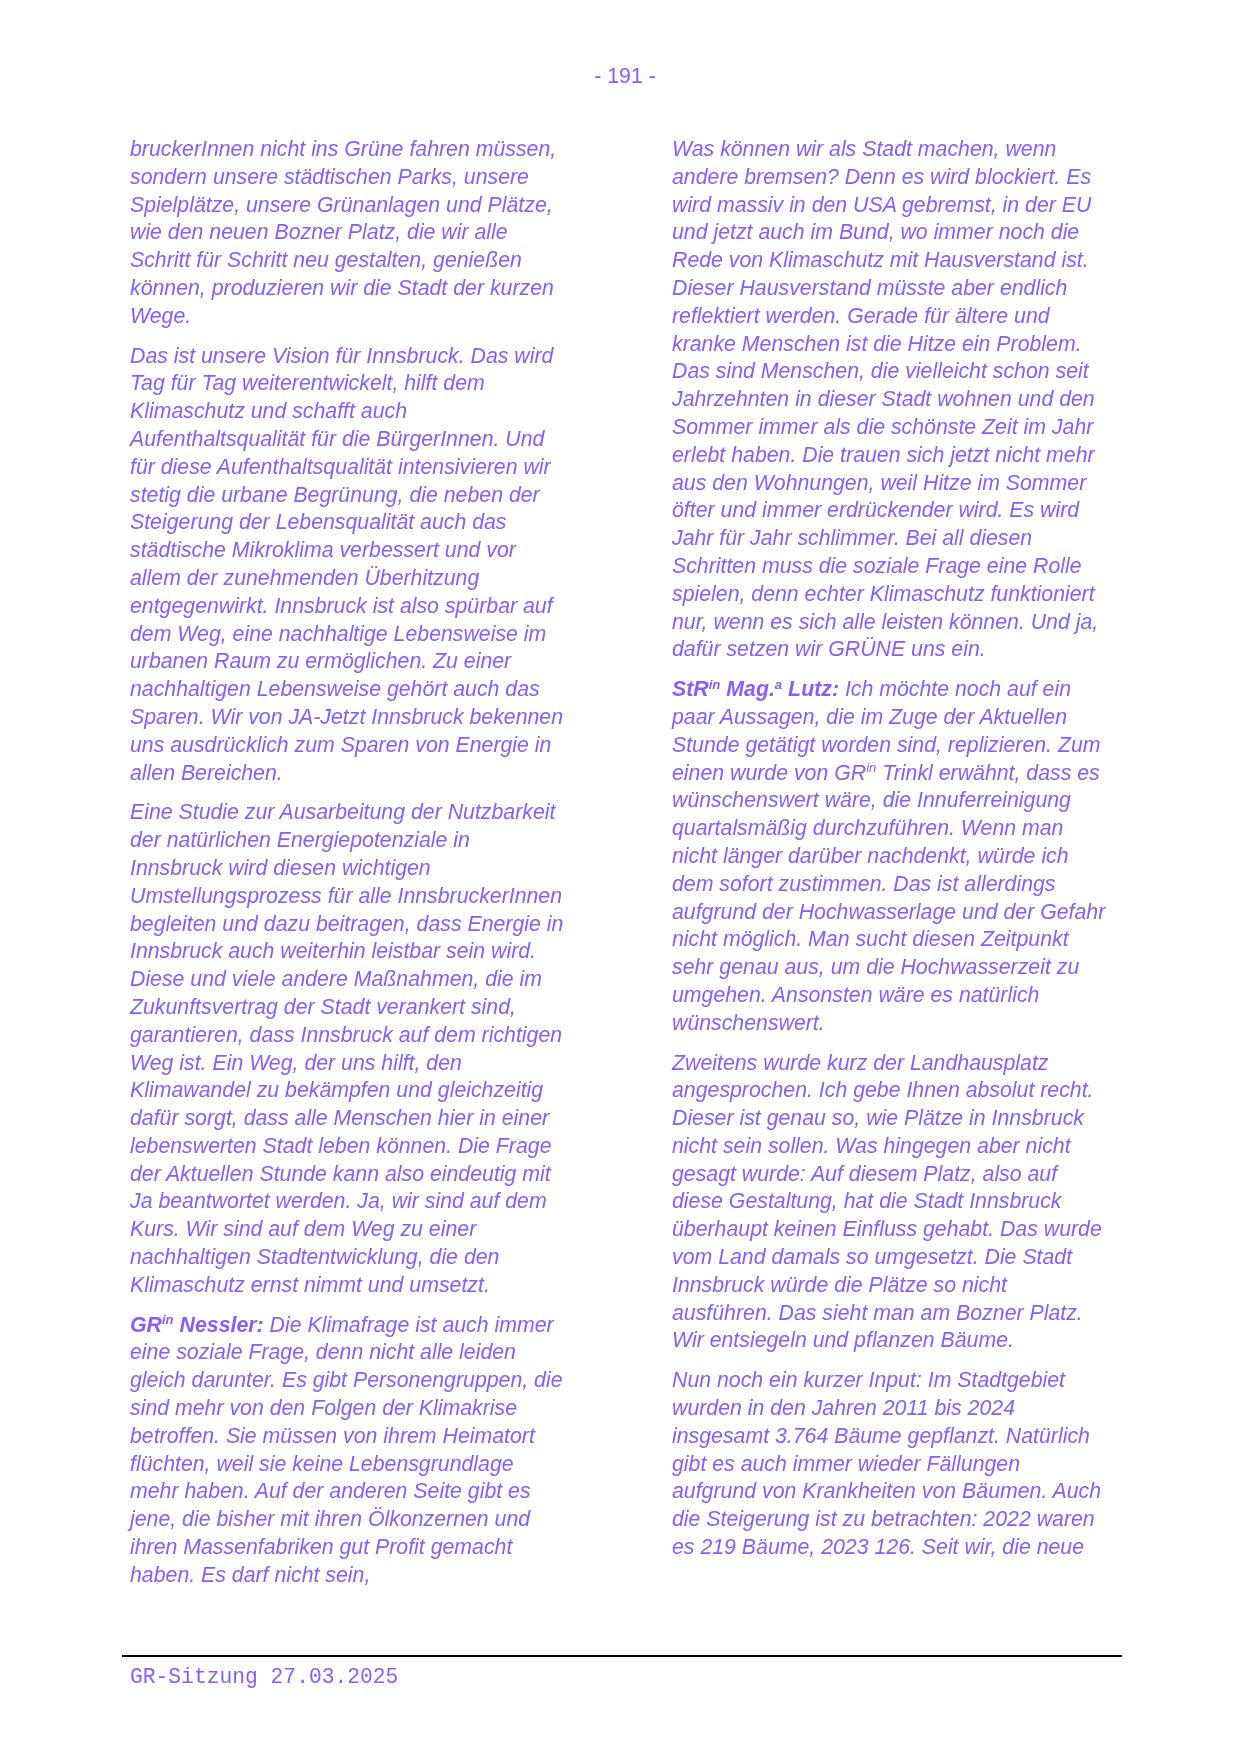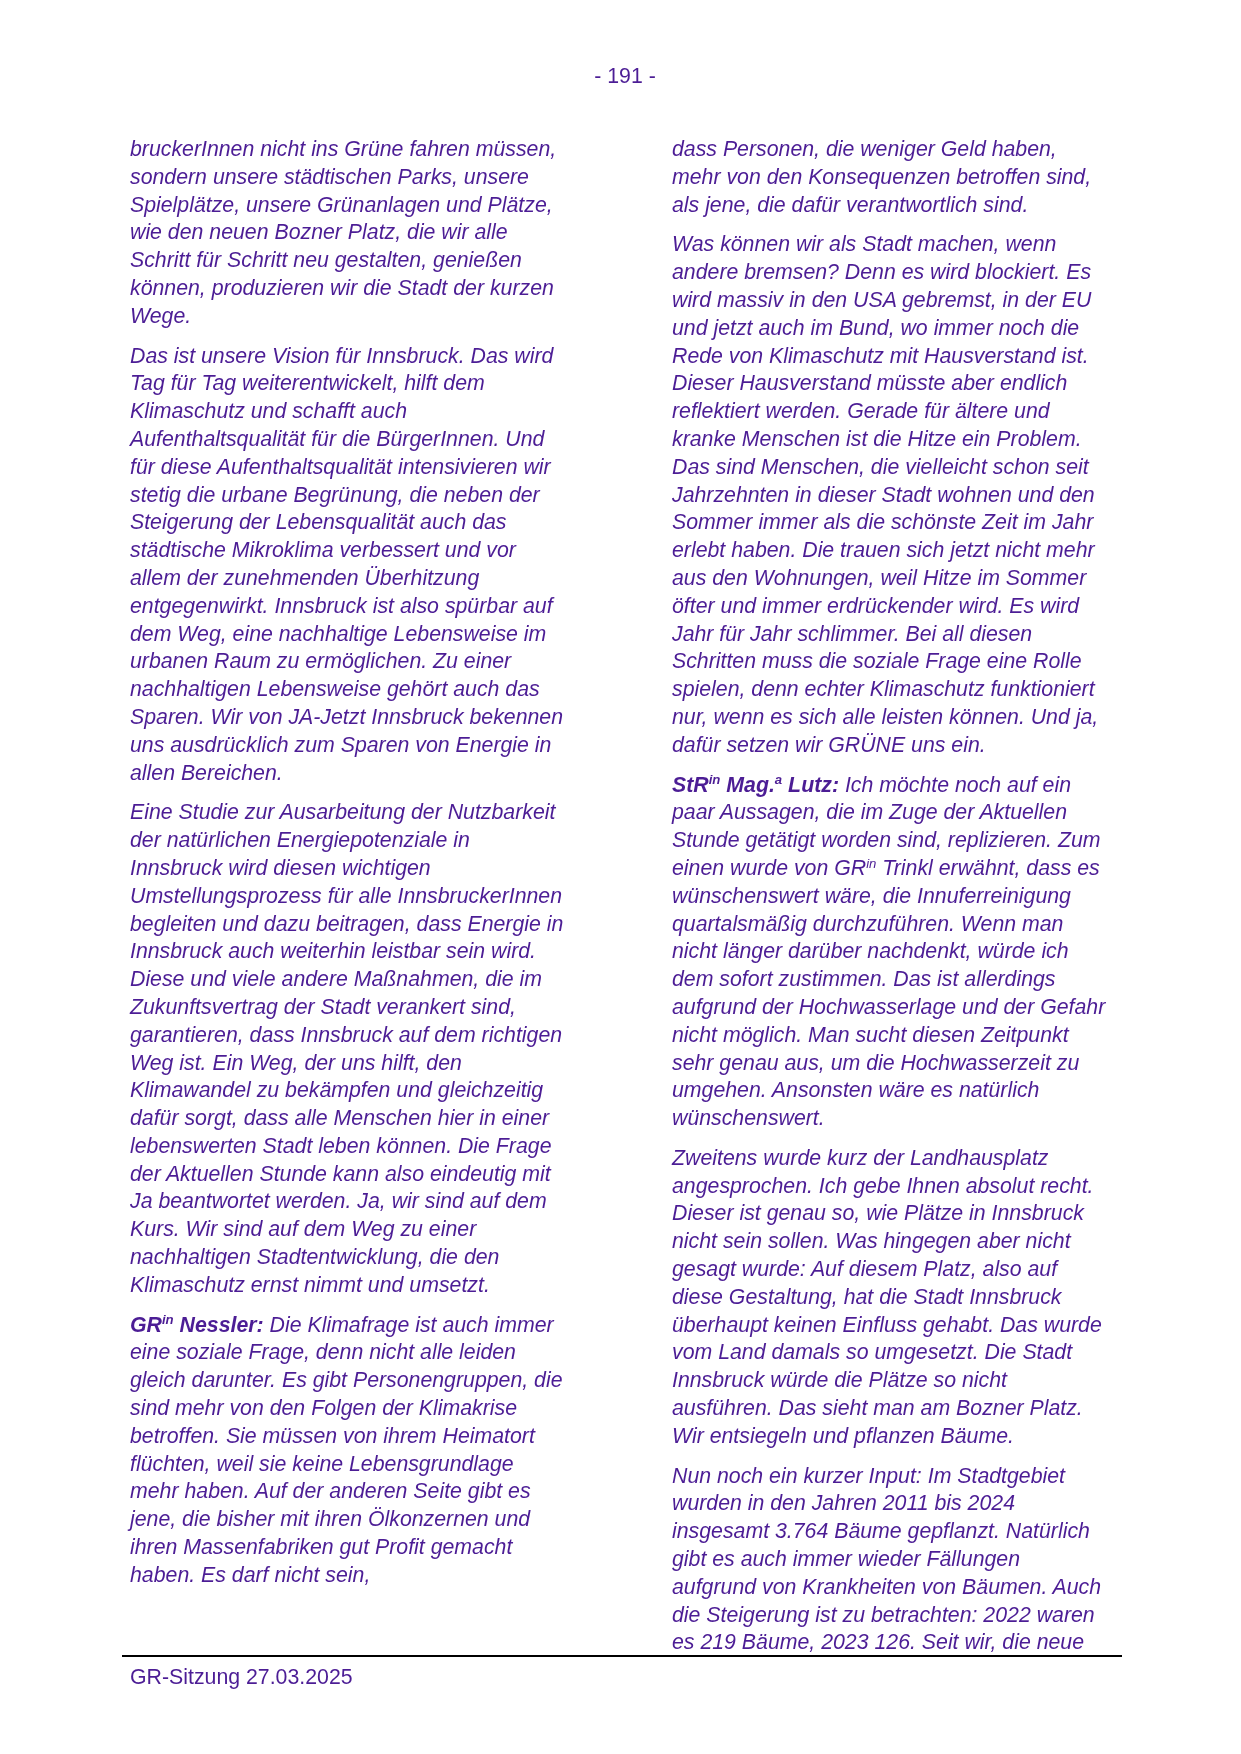--- a/index.html
+++ b/index.html
@@ -5,21 +5,21 @@
   html, body {
     margin: 0;
     padding: 0;
     background: #ffffff;
   }
   .page {
     position: relative;
     width: 1241px;
     height: 1754px;
     background: #ffffff;
-    color: #4c1d95;
+    color: #8b5cf6;
     font-family: "Liberation Sans", sans-serif;
     overflow: hidden;
   }
   .pagenum {
     position: absolute;
     top: 62px;
     left: 130px;
     width: 990px;
     text-align: center;
     font-size: 21.3px;
@@ -54,36 +54,36 @@
     top: 1655px;
     width: 1000px;
     border-top: 2px solid #000000;
   }
   .footer-text {
     position: absolute;
     left: 130px;
     top: 1664px;
     font-size: 21.3px;
     line-height: 27px;
+    font-family: Liberation Mono, monospace;
   }
 </style>
 </head>
 <body>
 
 <div class="page">
   <div class="pagenum">- 191 -</div>
 
   <div class="col col-left">
       <p><span>bruckerInnen nicht ins Grüne fahren müssen, sondern unsere städtischen Parks, unsere Spielplätze, unsere Grünanlagen und Plätze, wie den neuen Bozner Platz, die wir alle Schritt für Schritt neu gestalten, genießen können, produzieren wir die Stadt der kurzen Wege.</span></p>
       <p><span>Das ist unsere Vision für Innsbruck. Das wird Tag für Tag weiterentwickelt, hilft dem Klimaschutz und schafft auch Aufenthaltsqualität für die BürgerInnen. Und für diese Aufenthaltsqualität intensivieren wir stetig die urbane Begrünung, die neben der Steigerung der Lebensqualität auch das städtische Mikroklima verbessert und vor allem der zunehmenden Überhitzung entgegenwirkt. Innsbruck ist also spürbar auf dem Weg, eine nachhaltige Lebensweise im urbanen Raum zu ermöglichen. Zu einer nachhaltigen Lebensweise gehört auch das Sparen. Wir von JA-Jetzt Innsbruck bekennen uns ausdrücklich zum Sparen von Energie in allen Bereichen.</span></p>
       <p><span>Eine Studie zur Ausarbeitung der Nutzbarkeit der natürlichen Energiepotenziale in Innsbruck wird diesen wichtigen Umstellungsprozess für alle InnsbruckerInnen begleiten und dazu beitragen, dass Energie in Innsbruck auch weiterhin leistbar sein wird. Diese und viele andere Maßnahmen, die im Zukunftsvertrag der Stadt verankert sind, garantieren, dass Innsbruck auf dem richtigen Weg ist. Ein Weg, der uns hilft, den Klimawandel zu bekämpfen und gleichzeitig dafür sorgt, dass alle Menschen hier in einer lebenswerten Stadt leben können. Die Frage der Aktuellen Stunde kann also eindeutig mit Ja beantwortet werden. Ja, wir sind auf dem Kurs. Wir sind auf dem Weg zu einer nachhaltigen Stadtentwicklung, die den Klimaschutz ernst nimmt und umsetzt.</span></p>
       <p><strong>GR</strong><sup class="b">in</sup><strong> Nessler:</strong><span> Die Klimafrage ist auch immer eine soziale Frage, denn nicht alle leiden gleich darunter. Es gibt Personengruppen, die sind mehr von den Folgen der Klimakrise betroffen. Sie müssen von ihrem Heimatort flüchten, weil sie keine Lebensgrundlage mehr haben. Auf der anderen Seite gibt es jene, die bisher mit ihren Ölkonzernen und ihren Massenfabriken gut Profit gemacht haben. Es darf nicht sein,</span></p>
     </div>
   <div class="col col-right">
-      <p><span>dass Personen, die weniger Geld haben, mehr von den Konsequenzen betroffen sind, als jene, die dafür verantwortlich sind.</span></p>
       <p><span>Was können wir als Stadt machen, wenn andere bremsen? Denn es wird blockiert. Es wird massiv in den USA gebremst, in der EU und jetzt auch im Bund, wo immer noch die Rede von Klimaschutz mit Hausverstand ist. Dieser Hausverstand müsste aber endlich reflektiert werden. Gerade für ältere und kranke Menschen ist die Hitze ein Problem. Das sind Menschen, die vielleicht schon seit Jahrzehnten in dieser Stadt wohnen und den Sommer immer als die schönste Zeit im Jahr erlebt haben. Die trauen sich jetzt nicht mehr aus den Wohnungen, weil Hitze im Sommer öfter und immer erdrückender wird. Es wird Jahr für Jahr schlimmer. Bei all diesen Schritten muss die soziale Frage eine Rolle spielen, denn echter Klimaschutz funktioniert nur, wenn es sich alle leisten können. Und ja, dafür setzen wir GRÜNE uns ein.</span></p>
       <p><strong>StR</strong><sup class="b">in</sup><strong> Mag.</strong><sup class="b">a</sup><strong> Lutz:</strong><span> Ich möchte noch auf ein paar Aussagen, die im Zuge der Aktuellen Stunde getätigt worden sind, replizieren. Zum einen wurde von GR</span><sup>in</sup><span> Trinkl erwähnt, dass es wünschenswert wäre, die Innuferreinigung quartalsmäßig durchzuführen. Wenn man nicht länger darüber nachdenkt, würde ich dem sofort zustimmen. Das ist allerdings aufgrund der Hochwasserlage und der Gefahr nicht möglich. Man sucht diesen Zeitpunkt sehr genau aus, um die Hochwasserzeit zu umgehen. Ansonsten wäre es natürlich wünschenswert.</span></p>
       <p><span>Zweitens wurde kurz der Landhausplatz angesprochen. Ich gebe Ihnen absolut recht. Dieser ist genau so, wie Plätze in Innsbruck nicht sein sollen. Was hingegen aber nicht gesagt wurde: Auf diesem Platz, also auf diese Gestaltung, hat die Stadt Innsbruck überhaupt keinen Einfluss gehabt. Das wurde vom Land damals so umgesetzt. Die Stadt Innsbruck würde die Plätze so nicht ausführen. Das sieht man am Bozner Platz. Wir entsiegeln und pflanzen Bäume.</span></p>
       <p><span>Nun noch ein kurzer Input: Im Stadtgebiet wurden in den Jahren 2011 bis 2024 insgesamt 3.764 Bäume gepflanzt. Natürlich gibt es auch immer wieder Fällungen aufgrund von Krankheiten von Bäumen. Auch die Steigerung ist zu betrachten: 2022 waren es 219 Bäume, 2023 126. Seit wir, die neue</span></p>
     </div>
 
   <div class="footer-rule"></div>
   <div class="footer-text">GR-Sitzung 27.03.2025</div>
 </div>
 

